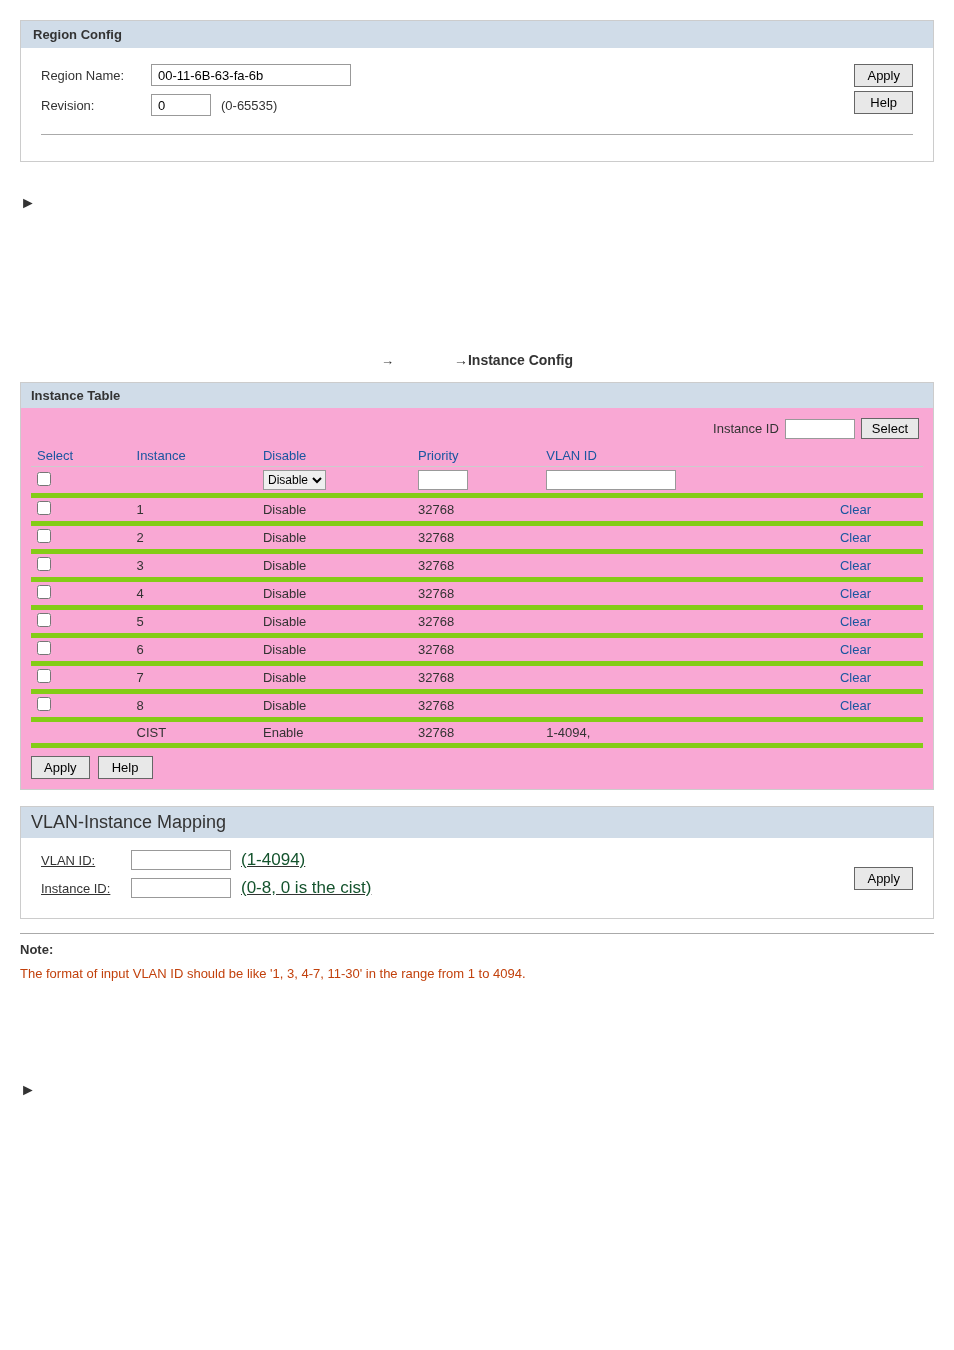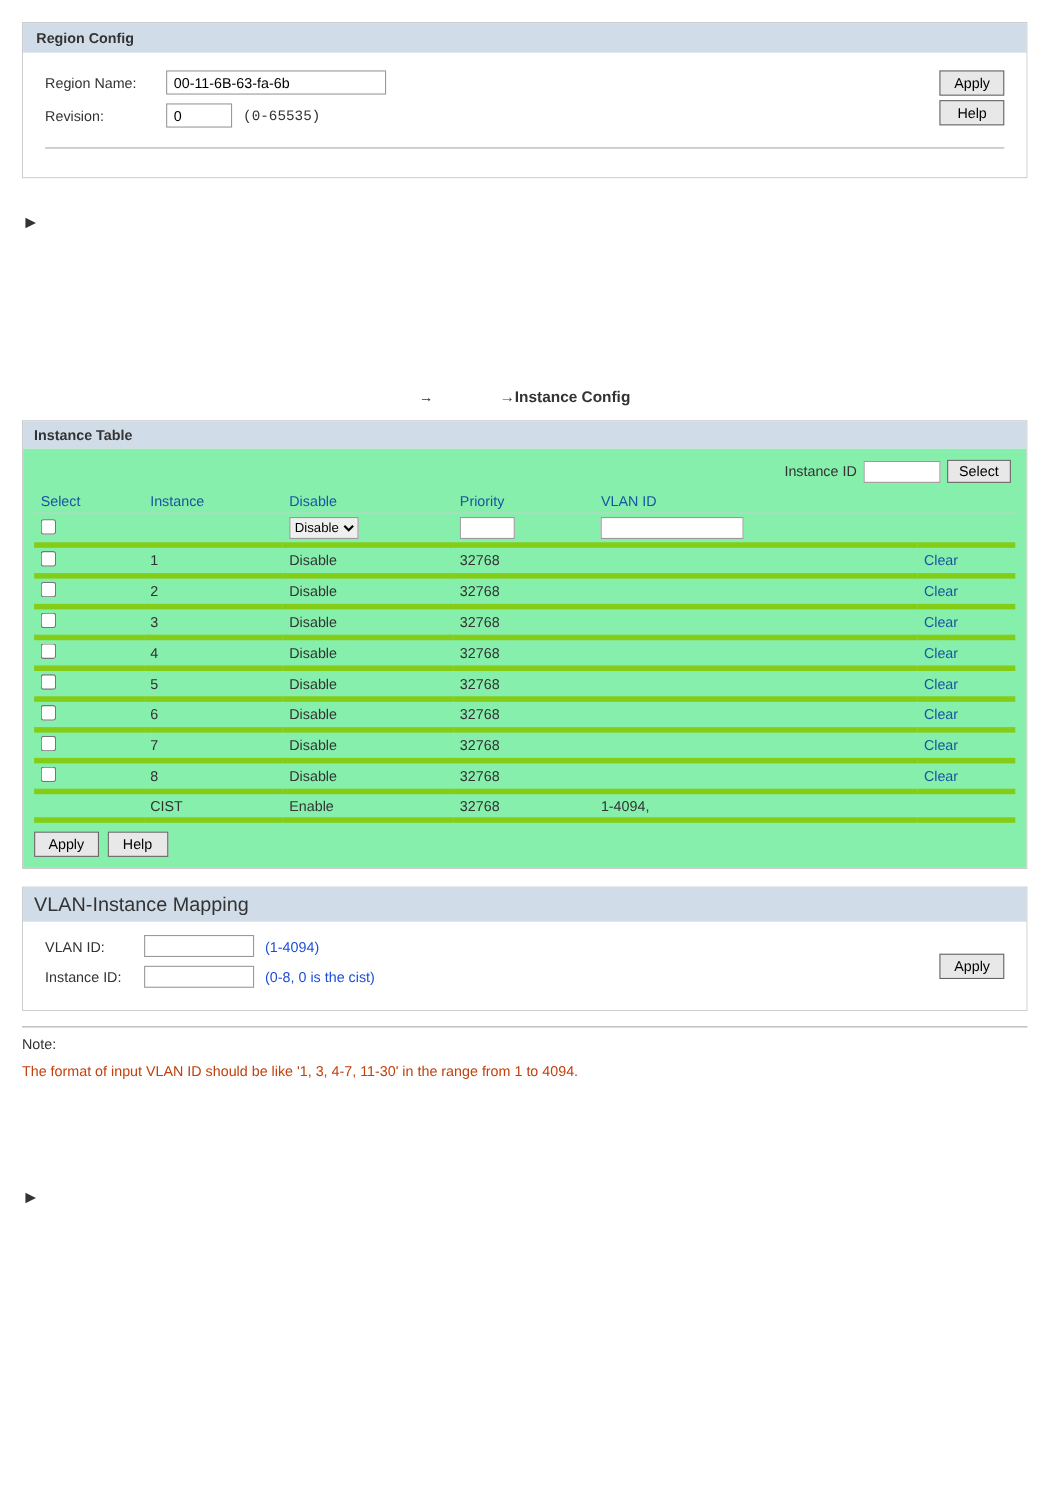--- a/index.html
+++ b/index.html
@@ -40,21 +40,20 @@
     .form-input {
       border: 1px solid #999;
       padding: 2px 6px;
       font-size: 13px;
       height: 22px;
     }
     .form-hint {
       margin-left: 10px;
       font-size: 13px;
       color: #333;
-      font-family: Liberation Mono, monospace;
     }
     .buttons-right {
       margin-left: auto;
       display: flex;
       flex-direction: column;
       gap: 4px;
       align-self: flex-start;
     }
     .btn {
       padding: 3px 12px;
@@ -98,21 +97,21 @@
     }
     .instance-table-header {
       background: #d0dce8;
       padding: 5px 10px;
       font-size: 13px;
       font-weight: bold;
       color: #333;
     }
     .instance-table-body {
       padding: 10px;
-      background: #86efac;
+      background: #f9a8d4;
     }
     .instance-id-row {
       display: flex;
       align-items: center;
       justify-content: flex-end;
       margin-bottom: 6px;
       padding-right: 4px;
     }
     .instance-id-label {
       font-size: 13px;
@@ -209,41 +208,41 @@
     }
     .vlan-field-input {
       border: 1px solid #999;
       height: 20px;
       width: 100px;
       font-size: 12px;
       padding: 2px 4px;
     }
     .vlan-hint {
       margin-left: 10px;
-      font-size: 13px;
-      color: #1d4ed8;
+      font-size: 17px;
+      color: #14532d;
     }
     .vlan-apply-btn {
       margin-left: auto;
       padding: 3px 12px;
       font-size: 13px;
       border: 1px solid #666;
       background: #e8e8e8;
       cursor: pointer;
     }
 
     
     .note-section {
       margin-top: 14px;
       padding-top: 8px;
       border-top: 1px solid #aaa;
       font-size: 13px;
     }
     .note-label {
-      font-weight: normal;
+      font-weight: bold;
     }
     .note-text {
       margin-top: 9px;
       font-size: 13px;
       color: #c2410c;
     }
 
     
     input[type="checkbox"] {
       width: 14px;
@@ -410,21 +409,21 @@
       <button class="btn">Apply</button>
       <button class="btn">Help</button>
     </div>
 
   </div>
 </div>
 
 <div class="vlan-mapping-section">
   <div class="vlan-mapping-header">VLAN-Instance Mapping</div>
   <div class="vlan-mapping-body">
-    <div style="display:flex; align-items:center;">
+    <div style="display:flex; align-items:center;text-decoration:underline;">
       <div style="flex:1;">
         <div class="vlan-form-row">
           <span class="vlan-label">VLAN ID:</span>
           <input class="vlan-field-input" type="text" style="">
           <span class="vlan-hint">(1-4094)</span>
         </div>
         <div class="vlan-form-row">
           <span class="vlan-label">Instance ID:</span>
           <input class="vlan-field-input" type="text" style="">
           <span class="vlan-hint">(0-8, 0 is the cist)</span>

